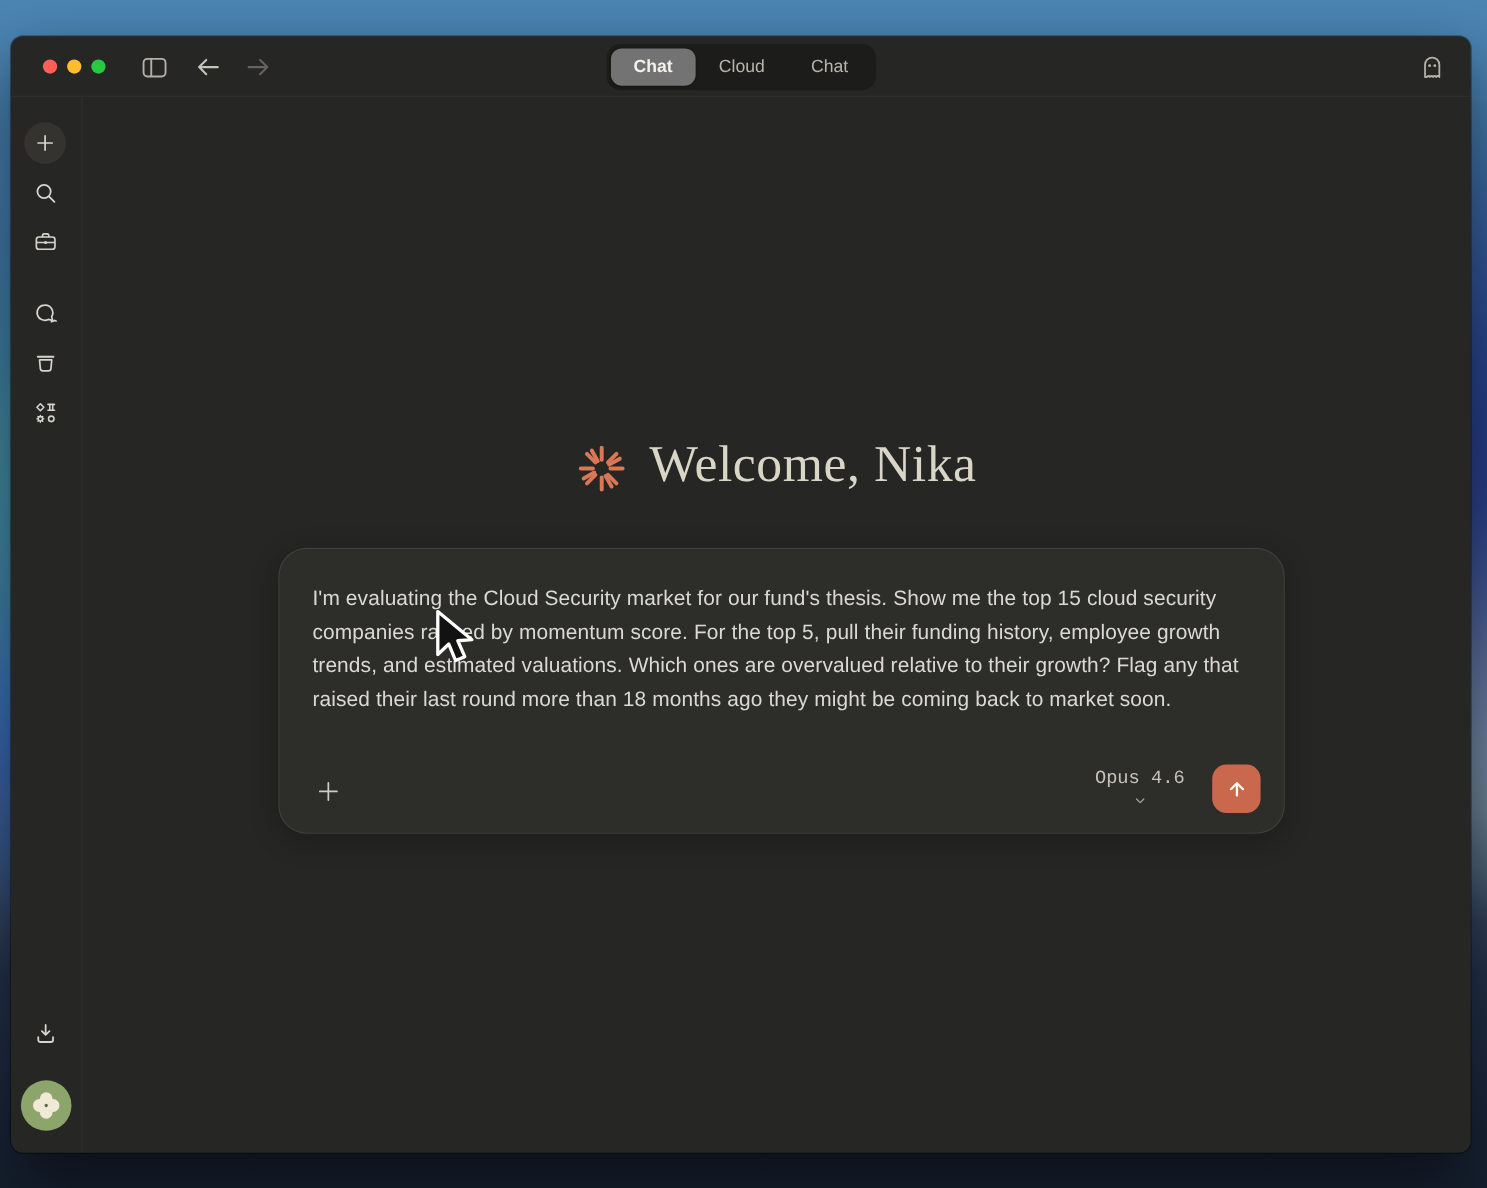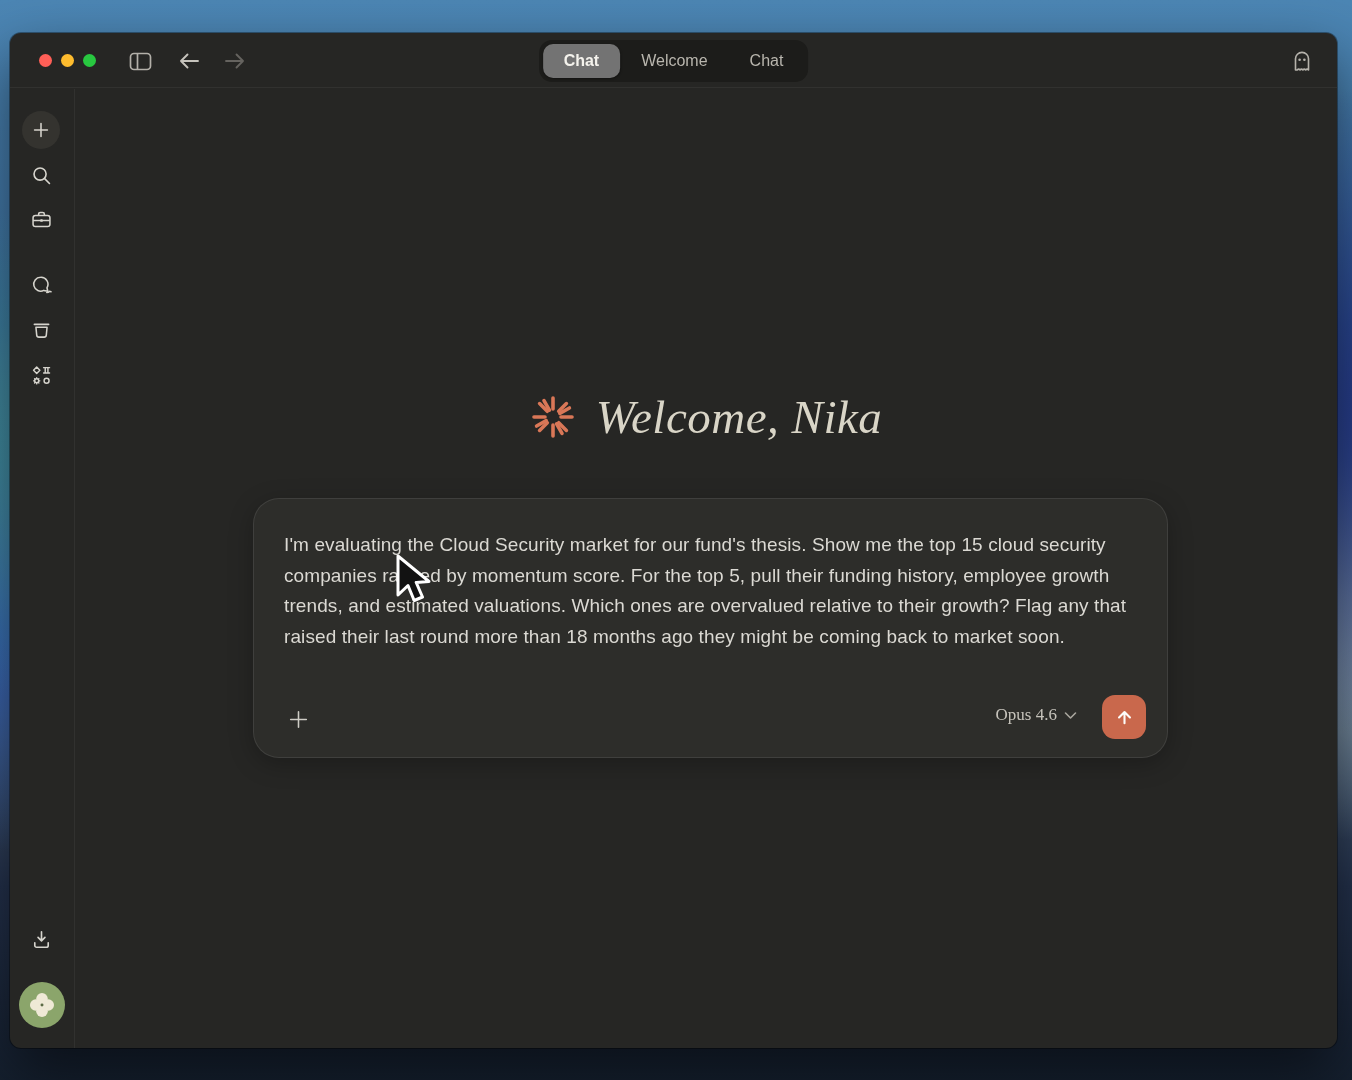--- a/index.html
+++ b/index.html
@@ -56,21 +56,21 @@
   }
   .sb-btn.circled { background:#34332f; border-radius:50%; width:38px; height:38px; left:12px; }
   .avatar {
     position:absolute; left:9px; width:46px; height:46px; border-radius:50%;
     border:none; cursor:pointer; display:flex; align-items:center; justify-content:center;
   }
   
   .main { position:absolute; left:65px; top:56px; right:0; bottom:0; }
   .greeting {
     position:absolute; left:0; right:0; top:296px; height:64px;
-    display:flex; align-items:center; justify-content:center; gap:20px;font-style:italic;
+    display:flex; align-items:flex-end; justify-content:center; gap:20px;
   }
   .greeting h1 {
     font-family:"Liberation Serif","DejaVu Serif",serif; font-weight:400;
     font-size:47px; color:#d9d5c7; letter-spacing:.5px;
   }
   .composer {
     position:absolute; left:178px; top:409px; width:915px; height:260px;
     background:#2d2d2a; border:1px solid rgba(255,255,255,.09);
     border-radius:26px; box-shadow:0 6px 24px rgba(0,0,0,.25);
   }
@@ -81,21 +81,22 @@
   }
   .attach-btn {
     position:absolute; left:26px; bottom:20px; width:36px; height:36px;
     background:none; border:none; cursor:pointer;
     display:flex; align-items:center; justify-content:center; border-radius:9px;
   }
   .model-selector {
     position:absolute; right:90px; bottom:26px; height:32px;
     background:none; border:none; cursor:pointer;
     display:flex; align-items:center; gap:7px; color:#c6c3bb; font-size:17px;
-    font-family:Liberation Serif, serif;
+    font-family:Liberation Mono, monospace;
+    flex-direction:column;
   }
   .send-btn {
     position:absolute; right:21px; bottom:18px; width:44px; height:44px;
     border:none; border-radius:13px; cursor:pointer;
     display:flex; align-items:center; justify-content:center;
   }
   .cursor { position:absolute; left:385px; top:521px; pointer-events:none; z-index:50; }
   svg { display:block; }
 </style>
 </head>
@@ -122,21 +123,21 @@
       </svg>
     </button>
     <button class="tb-btn tb-fwd">
       <svg width="24" height="20" viewBox="0 0 24 20">
         <path d="M3 10 H20 M13.5 3.5 L20 10 L13.5 16.5" fill="none" stroke="#65635f" stroke-width="1.9" stroke-linecap="round" stroke-linejoin="round"></path>
       </svg>
     </button>
 
     <div class="seg">
       <button class="seg-item active">Chat</button>
-      <button class="seg-item">Welcome</button>
+      <button class="seg-item">Cloud</button>
       <button class="seg-item">Chat</button>
     </div>
 
     <button class="tb-btn tb-ghost">
       <svg width="26" height="26" viewBox="0 0 24 24">
         <path d="M6 20.3 V10 a6 6 0 0 1 12 0 v10.3 c-0.9-1.1-1.7-1.1-2.6 0 c-0.9-1.1-1.7-1.1-2.6 0 c-0.9-1.1-1.7-1.1-2.6 0 c-0.9-1.1-1.7-1.1-2.6 0 Z" fill="none" stroke="#b5b2ab" stroke-width="1.5" stroke-linejoin="round"></path>
         <circle cx="9.8" cy="10.8" r="1.2" fill="#b5b2ab"></circle>
         <circle cx="14.2" cy="10.8" r="1.2" fill="#b5b2ab"></circle>
       </svg>
     </button>

